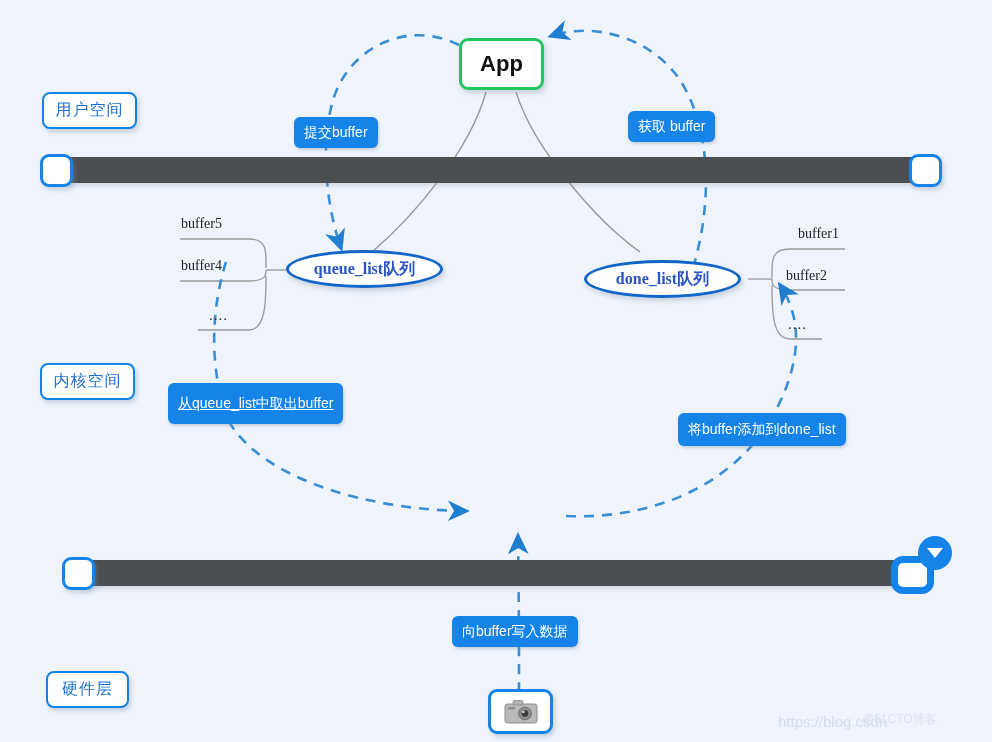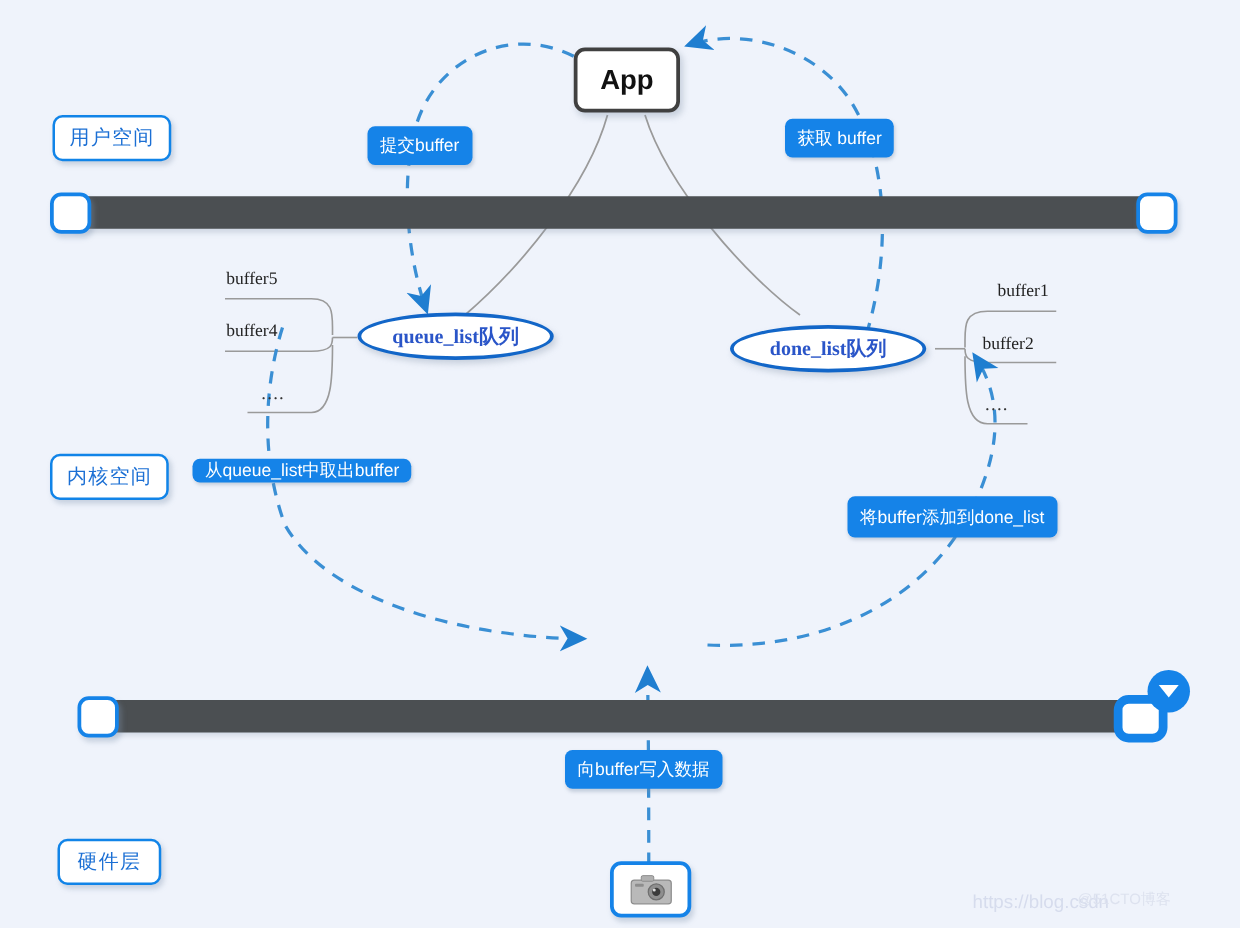--- a/index.html
+++ b/index.html
@@ -34,26 +34,27 @@
     position:absolute;
     background:#1583e8;
     color:#ffffff;
     border-radius:6px;
     display:flex;align-items:center;justify-content:center;
     font-size:14px;
     box-shadow:1px 2px 3px rgba(120,140,165,.35);
     white-space:nowrap;
     box-sizing:border-box;
     padding:0 10px;
+    margin-top:16px;
   }
   
   .appbox{
     position:absolute;
     background:#ffffff;
-    border:3px solid #404040;
+    border:3px solid #22c55e;
     border-radius:9px;
     display:flex;align-items:center;justify-content:center;
     font-weight:bold;
     font-size:22px;
     color:#111;
     box-shadow:2px 3px 5px rgba(140,155,175,.40);
     box-sizing:border-box;
   }
   
   .ellipsenode{
@@ -200,21 +201,21 @@
   <div class="appbox" style="left:459px;top:38px;width:85px;height:52px;">
     <span>App</span>
   </div>
 
   <div class="bluepill" style="left:294px;top:101px;height:31px;">
     <span>提交buffer</span>
   </div>
   <div class="bluepill" style="left:628px;top:95px;height:31px;">
     <span>获取 buffer</span>
   </div>
-  <div class="bluepill" style="left:154px;top:367px;height:19px;">
+  <div class="bluepill" style="left:168px;top:367px;height:41px;text-decoration:underline;">
     <span>从queue_list中取出buffer</span>
   </div>
   <div class="bluepill" style="left:678px;top:397px;height:33px;">
     <span>将buffer添加到done_list</span>
   </div>
   <div class="bluepill" style="left:452px;top:600px;height:31px;">
     <span>向buffer写入数据</span>
   </div>
 
   <div class="ellipsenode" style="left:286px;top:250px;width:157px;height:38px;">

